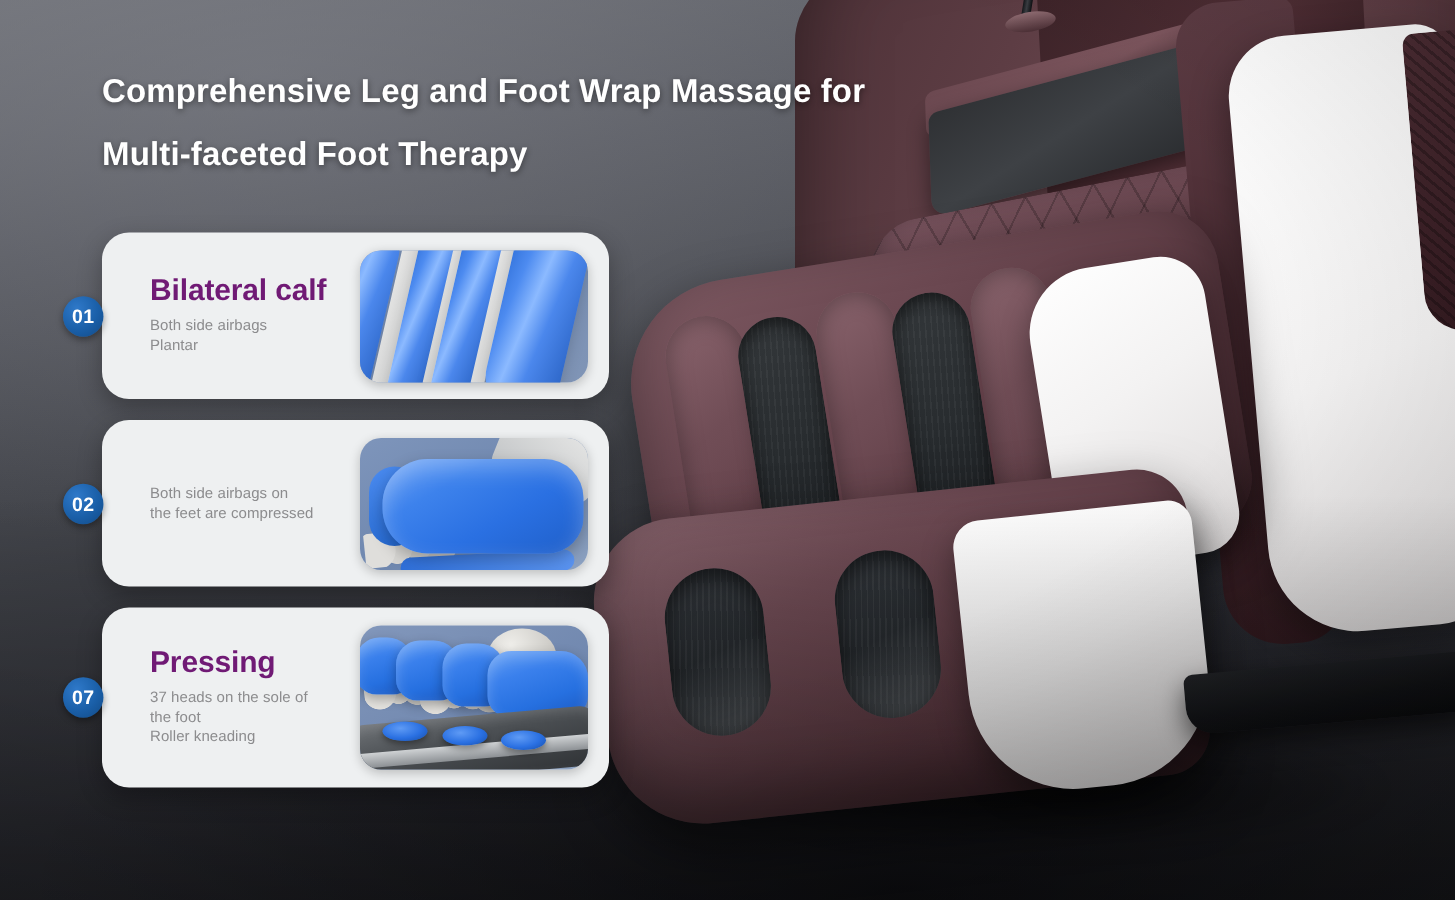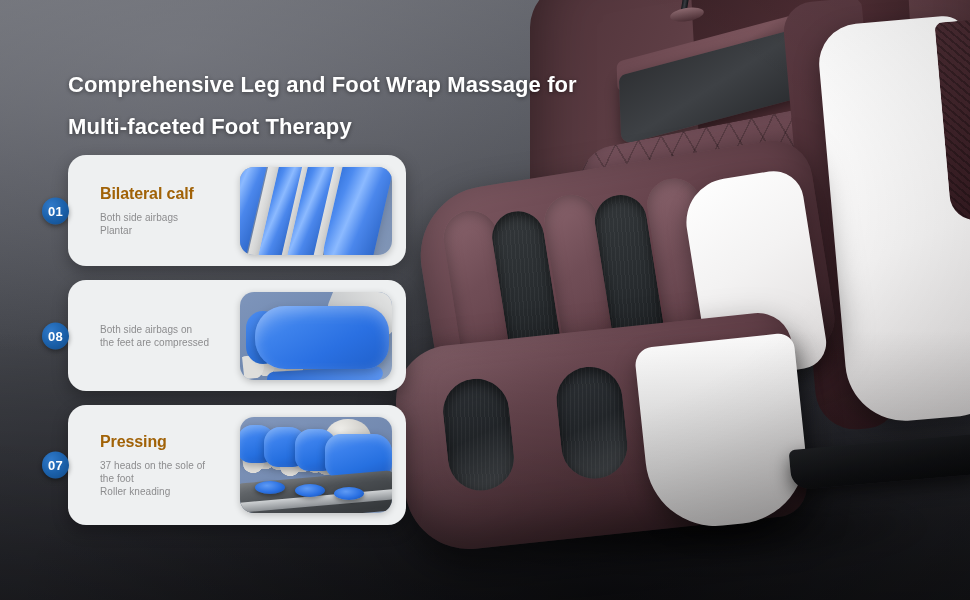--- a/index.html
+++ b/index.html
@@ -180,21 +180,20 @@
   
   .heading {
     position:absolute; left:68px; top:40px; width:600px;
     color:#ffffff;
     font-size:22px;
     font-weight:bold;
     line-height:42px;
     letter-spacing:0.1px;
     text-shadow:0 1px 4px rgba(0,0,0,0.45);
     white-space:pre-line;
-    margin-top:24px;
   }
 
   
   .cards { position:absolute; left:68px; top:155px; width:338px; }
   .card {
     position:relative;
     width:338px;
     background:#eef0f1;
     border-radius:18px;
     box-shadow:0 6px 16px rgba(0,0,0,0.30);
@@ -217,23 +216,23 @@
     color:#ffffff;
     font-size:13px;
     font-weight:bold;
     display:flex; align-items:center; justify-content:center;
     box-shadow:0 2px 5px rgba(0,0,0,0.4);
     letter-spacing:0.3px;
   }
 
   .card-text { flex:1 1 auto; min-width:0; padding-right:6px; }
   .card-title {
-    font-size:16px;
+    font-size:20px;
     font-weight:bold;
-    color:#a16207;
+    color:#701a75;
     line-height:20px;
     margin-bottom:7px;
     letter-spacing:-0.1px;
   }
   .card-desc {
     font-size:10px;
     color:#8c8c8e;
     line-height:13px;
     white-space:pre-line;
     letter-spacing:0.05px;
@@ -401,21 +400,21 @@
         <div class="gap" style="left:12%;width:7%;"></div>
         <div class="tube" style="left:19%;width:15%;"></div>
         <div class="gap" style="left:34%;width:4%;"></div>
         <div class="tube" style="left:38%;width:17%;"></div>
         <div class="gap" style="left:55%;width:6%;"></div>
         <div class="tube" style="left:61%;width:33%;"></div>
       </div>
     </div>
 
     <div class="card c2">
-      <div class="badge">08</div>
+      <div class="badge">02</div>
       <div class="card-text">
         <div class="card-desc">Both side airbags on
 the feet are compressed</div>
       </div>
       <div class="thumb t2">
         <div class="grayband"></div>
         <div class="rollers"></div>
         <div class="bluefloor"></div>
         <div class="bag2"></div>
         <div class="bag"></div>

